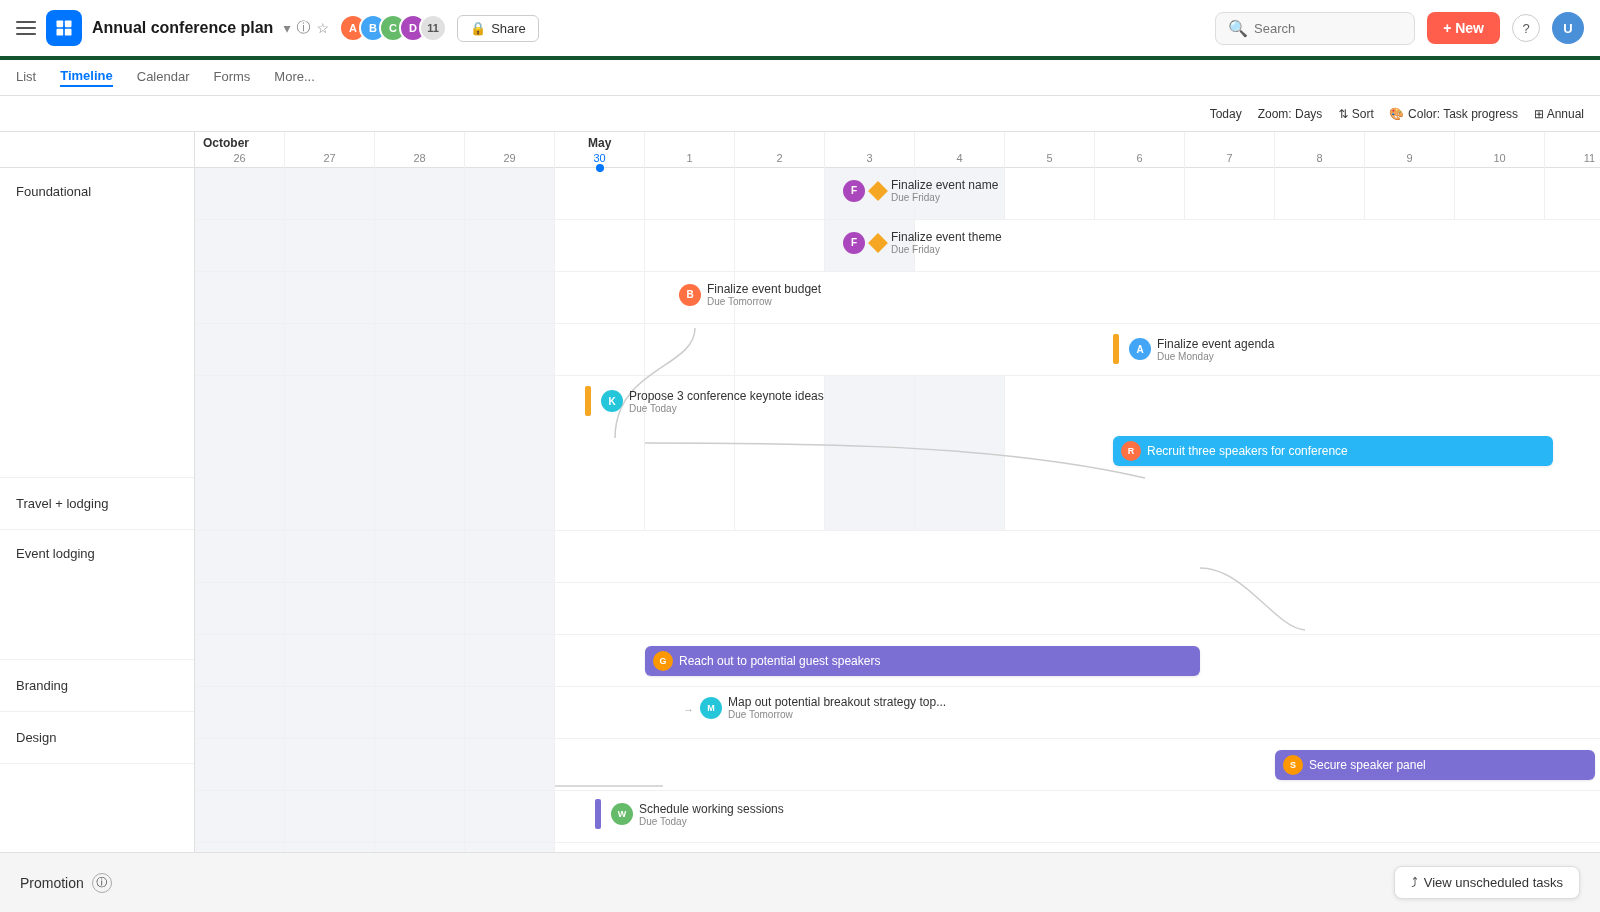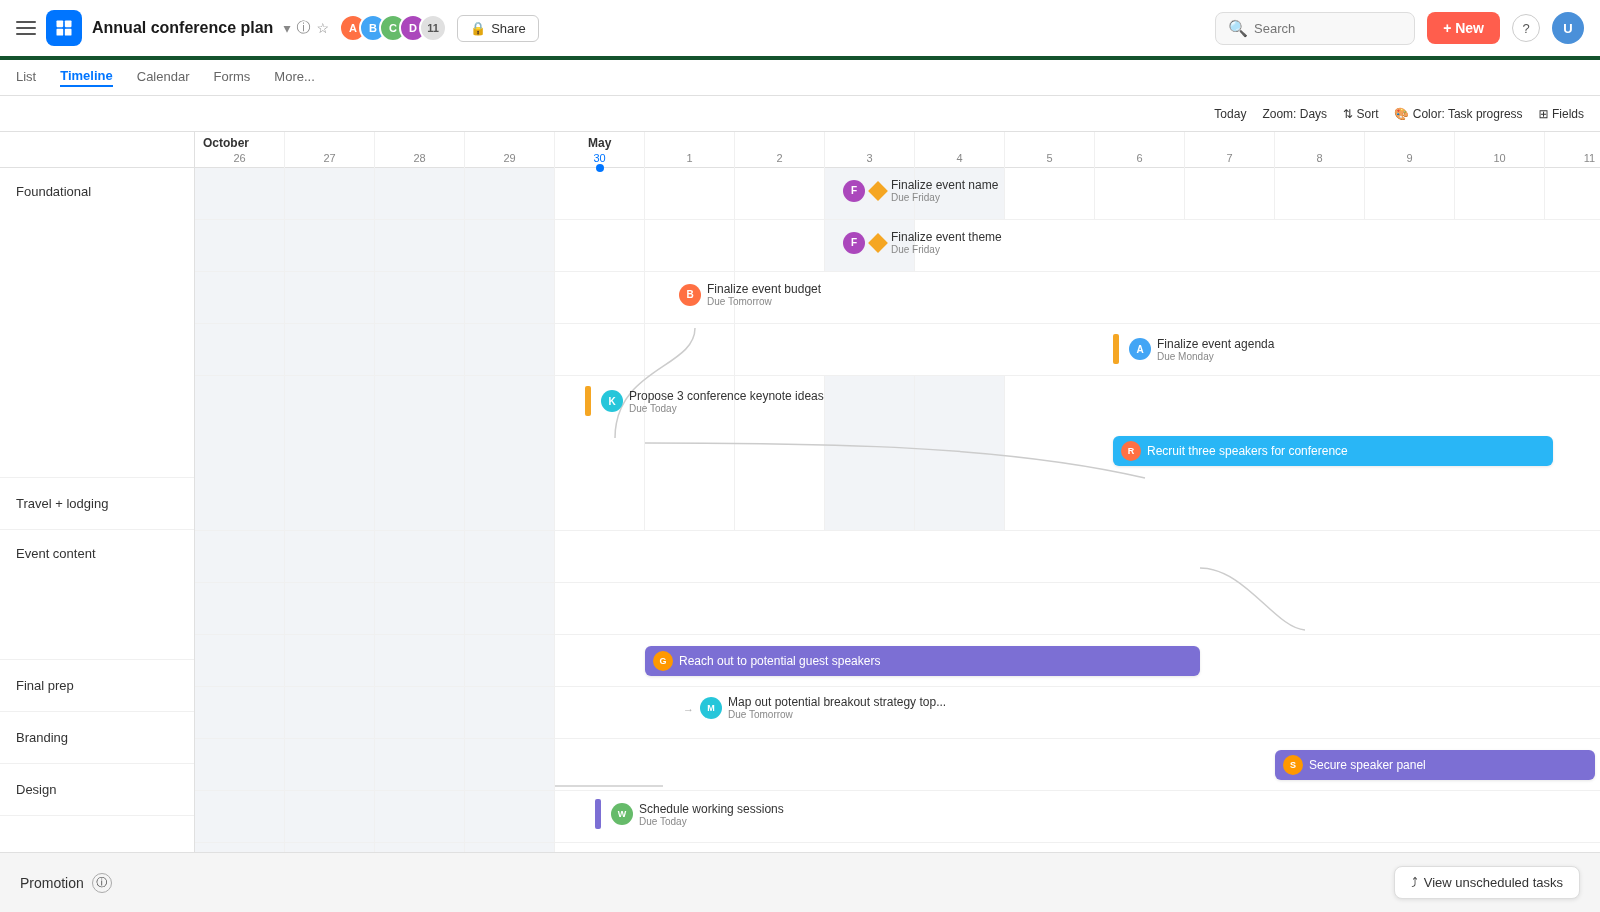--- a/index.html
+++ b/index.html
@@ -181,33 +181,32 @@
   <span class="sub-nav-item">More...</span>
 </div>
 
 <div class="timeline-header-bar">
   <div style="font-size:12px;color:#555;"></div>
   <div class="timeline-controls">
     <span class="timeline-ctrl-btn">Today</span>
     <span class="timeline-ctrl-btn">Zoom: Days</span>
     <span class="timeline-ctrl-btn">⇅ <span>Sort</span></span>
     <span class="timeline-ctrl-btn">🎨 <span>Color: Task progress</span></span>
-    <span class="timeline-ctrl-btn">⊞ <span>Fields</span></span>
+    <span class="timeline-ctrl-btn">⊞ <span>Annual</span></span>
   </div>
 </div>
 
 <div class="main-container">
 
   <div class="groups-sidebar">
 
     <div style="height:36px;border-bottom:1px solid #e0e0e0;"></div>
     <div class="group-row" style="height:310px;align-items:flex-start;padding-top:16px;">Foundational</div>
     <div class="group-row">Travel + lodging</div>
-    <div class="group-row" style="height:130px;align-items:flex-start;padding-top:16px;">Event content</div>
-    <div class="group-row">Final prep</div>
+    <div class="group-row" style="height:130px;align-items:flex-start;padding-top:16px;">Event lodging</div>
     <div class="group-row">Branding</div>
     <div class="group-row">Design</div>
 
   </div>
 
   <div class="timeline-area">
 
     <div class="date-header">
       <span class="month-label" style="left:8px">October</span>
       <span class="month-label" style="left:393px">May</span>

